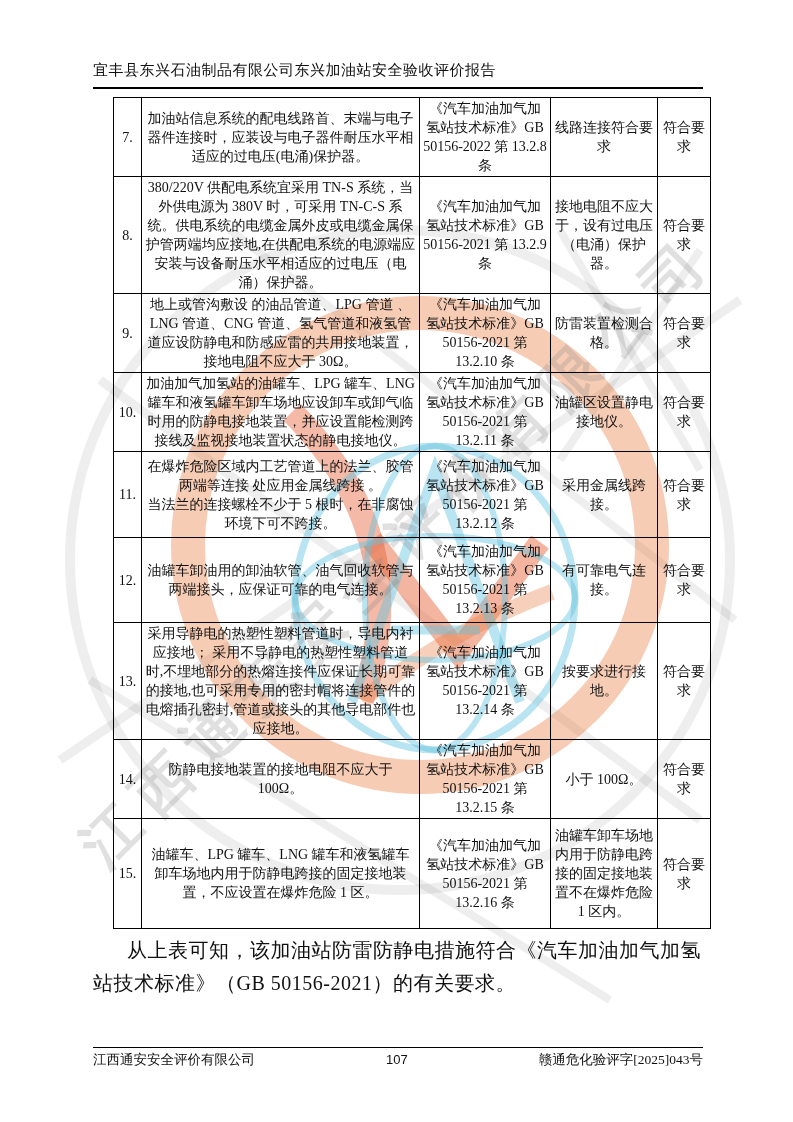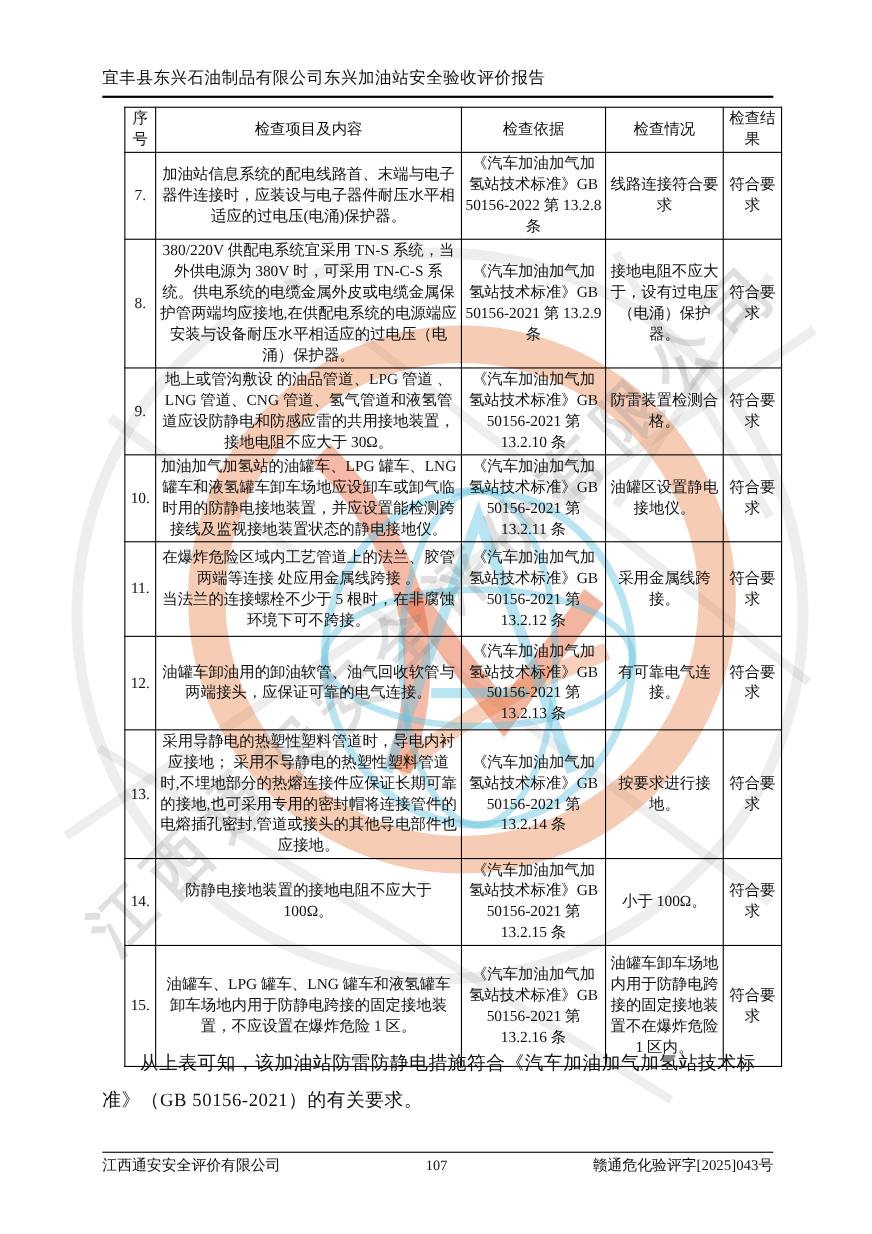--- a/index.html
+++ b/index.html
@@ -52,34 +52,33 @@
   .col-item { width:278px; }
   .col-basis{ width:131px; }
   .col-sit  { width:107px; }
   .col-res  { width:53px; }
   .cell-item { white-space:pre-line; padding:1px 4px; }
   .cell-sit  { padding:1px 6px; }
   .cell-res  { padding:1px 10px; }
   .left { text-align:left;margin-left:41px; }
   .closing {
     position:absolute; top:934px; left:93px; width:612px;
-    font-size:17px; line-height:33px; text-indent:34px;
+    font-size:20px; line-height:33px; text-indent:34px;
     letter-spacing:0.5px;
-    margin-top:16px;
   }
   .footer-rule {
     position:absolute; top:1047px; left:93px; width:610px;
     border-top:1.5px solid #000; height:0;
   }
   .footer {
     position:absolute; top:1051px; left:93px; width:610px;
     display:flex; justify-content:space-between; align-items:baseline;
     font-size:13.5px;
   }
-  .footer .pageno { font-family:Liberation Serif, serif; font-size:13px; }
+  .footer .pageno { font-family:Liberation Sans, sans-serif; font-size:13px; }
 </style>
 </head>
 <body>
 
 <div class="page">
 
   <svg class="wm-svg" width="793" height="1122" viewBox="0 0 793 1122">
 
     <g stroke="rgba(0,0,0,0.065)" fill="none">
       <circle cx="400" cy="560" r="330" stroke-width="10"></circle>
@@ -116,27 +115,20 @@
 
     <table class="report">
       <colgroup>
         <col class="col-no">
           <col class="col-item">
           <col class="col-basis">
         <col class="col-sit">
           <col class="col-res">
       </colgroup>
       <tbody>
-          <tr style="height:38px;">
-        <th>序号</th>
-        <th>检查项目及内容</th>
-        <th>检查依据</th>
-        <th>检查情况</th>
-        <th>检查结果</th>
-      </tr>
 
       <tr style="height:69px;">
         <td>7.</td>
         <td class="cell-item">加油站信息系统的配电线路首、末端与电子器件连接时，应装设与电子器件耐压水平相适应的过电压(电涌)保护器。</td>
         <td>《汽车加油加气加氢站技术标准》GB 50156-2022 第 13.2.8 条</td>
         <td class="cell-sit left">线路连接符合要求</td>
         <td class="cell-res">符合要求</td>
       </tr>
 
       <tr style="height:113px;">

